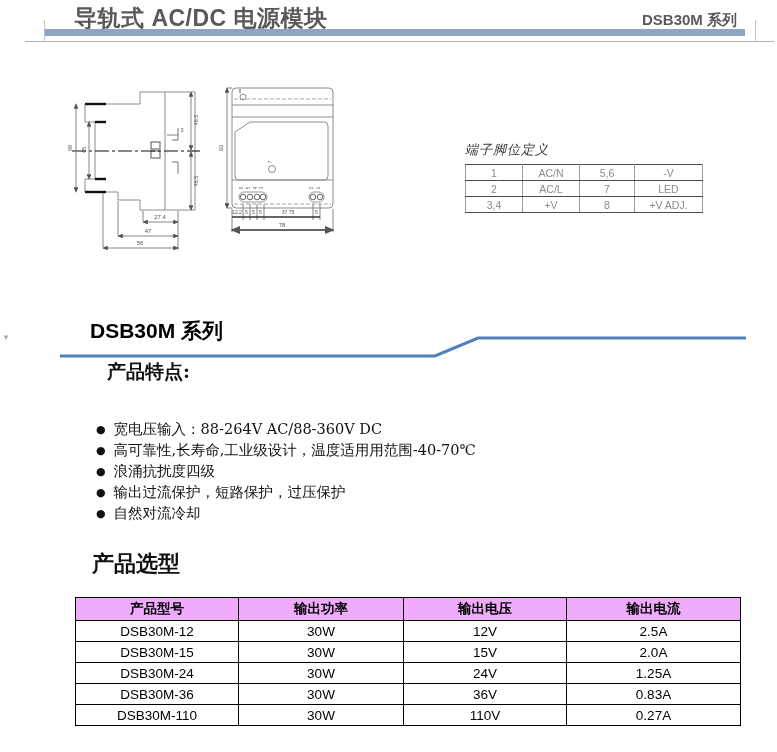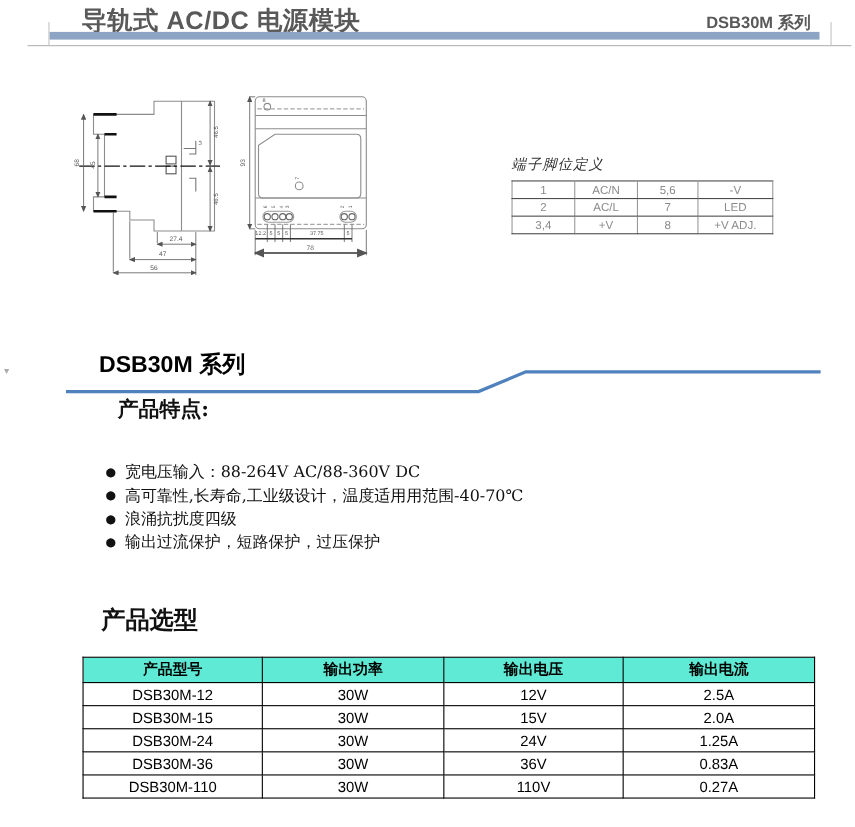--- a/index.html
+++ b/index.html
@@ -34,21 +34,21 @@
   .feat-list{position:absolute;left:96px;top:419px;font-family:"DejaVu Serif",serif;
              font-size:14.5px;color:#111;}
   .feat-list .row{height:21px;line-height:21px;white-space:nowrap;}
   .blt{font-size:11px;margin-right:8px;vertical-align:1px;}
   
   .sel-title{position:absolute;left:92px;top:549px;font-family:"DejaVu Serif",serif;
              font-size:22px;font-weight:bold;color:#111;}
   table.sel{position:absolute;left:75px;top:597px;border-collapse:collapse;table-layout:fixed;
             font-size:13.5px;color:#000;}
   table.sel th,table.sel td{border:1px solid #000;text-align:center;padding:0;}
-  table.sel th{height:22px;background:#5eead4;font-weight:600;}
+  table.sel th{height:22px;background:#f0abfc;font-weight:600;}
   table.sel td{height:20px;font-family:"Liberation Sans",sans-serif;}
   svg text{font-family:"Liberation Sans",sans-serif;}
 </style>
 </head>
 <body>
 
 <div class="page">
 
   <div class="hdr-title">导轨式 AC/DC 电源模块</div>
   <div class="hdr-series">DSB30M 系列</div>
@@ -202,20 +202,21 @@
   <svg class="sec-line" width="695" height="30" viewBox="0 0 695 30">
     <polyline points="5,24 380,24 423,6 691,6" fill="none" stroke="#4F81BD" stroke-width="3"></polyline>
   </svg>
 
   <div class="feat-title">产品特点:</div>
   <div class="feat-list">
     <div class="row"><span class="blt">●</span><span>宽电压输入：88-264V AC/88-360V DC</span></div>
     <div class="row"><span class="blt">●</span><span>高可靠性,长寿命,工业级设计，温度适用用范围-40-70℃</span></div>
     <div class="row"><span class="blt">●</span><span>浪涌抗扰度四级</span></div>
     <div class="row"><span class="blt">●</span><span>输出过流保护，短路保护，过压保护</span></div>
+    <div class="row"><span class="blt">●</span><span>自然对流冷却</span></div>
   </div>
 
   <div class="sel-title">产品选型</div>
   <table class="sel">
     <colgroup>
         <col style="width:163px">
         <col style="width:165px">
         <col style="width:163px">
         <col style="width:174px">
       </colgroup>

